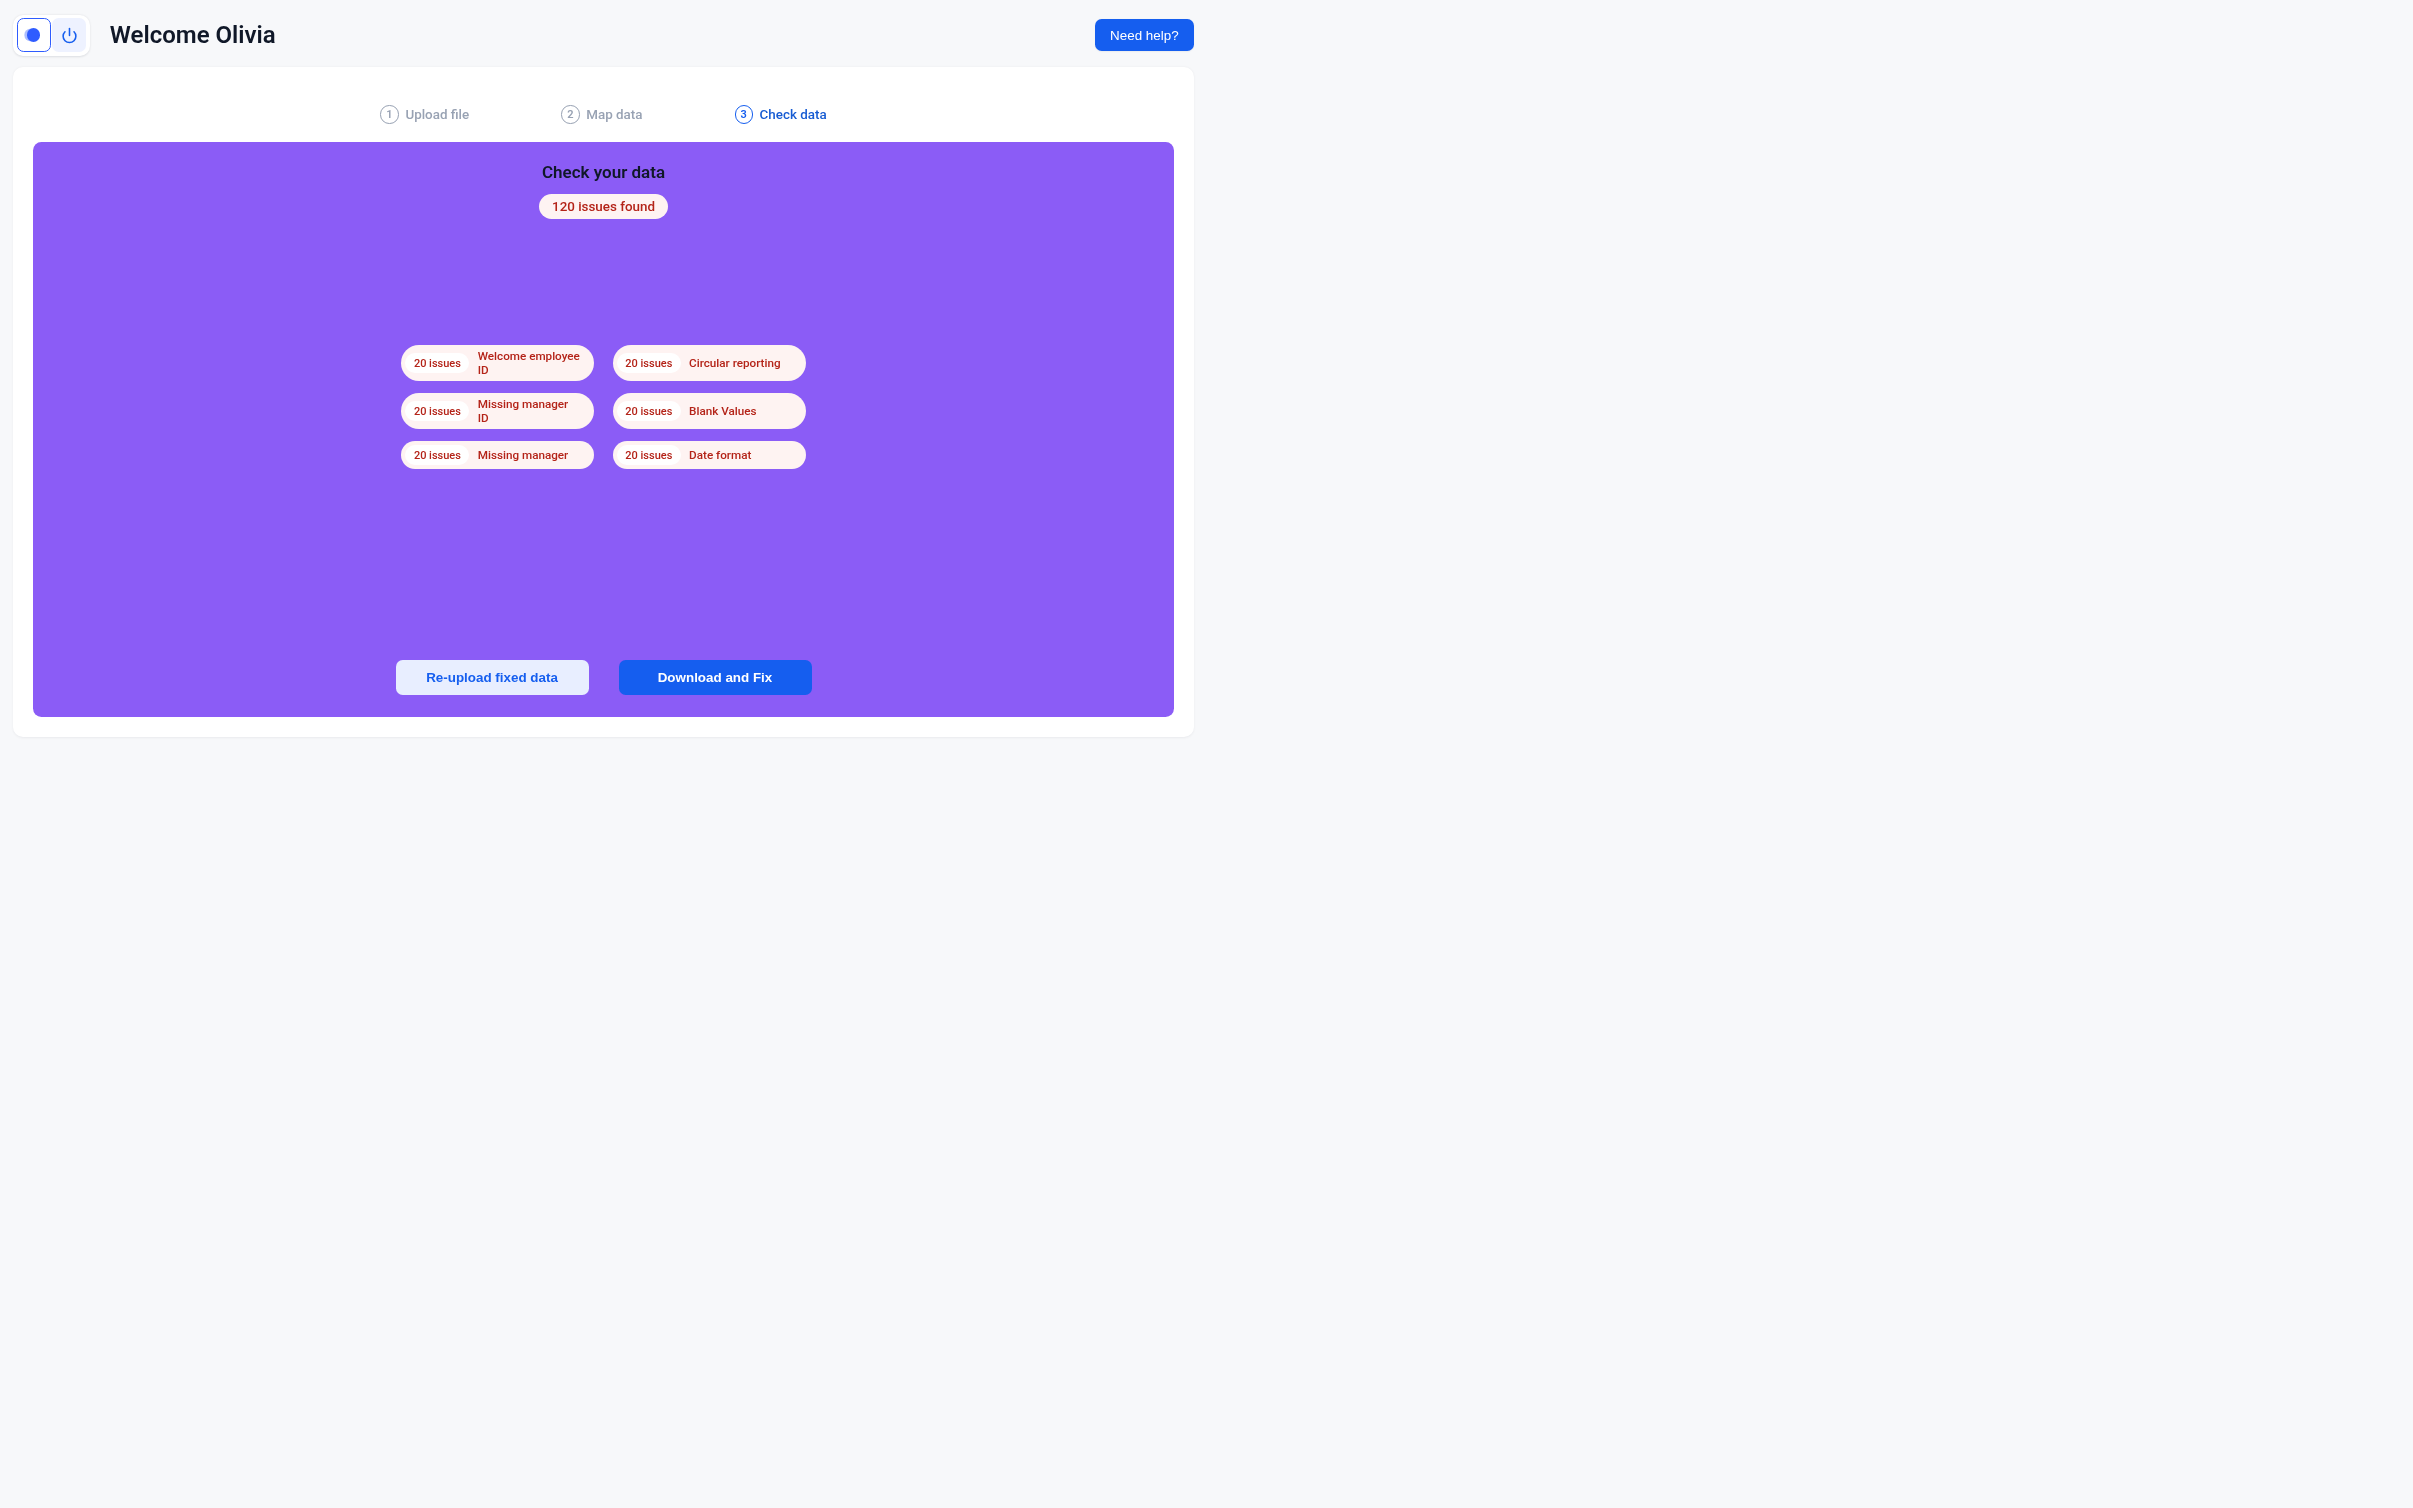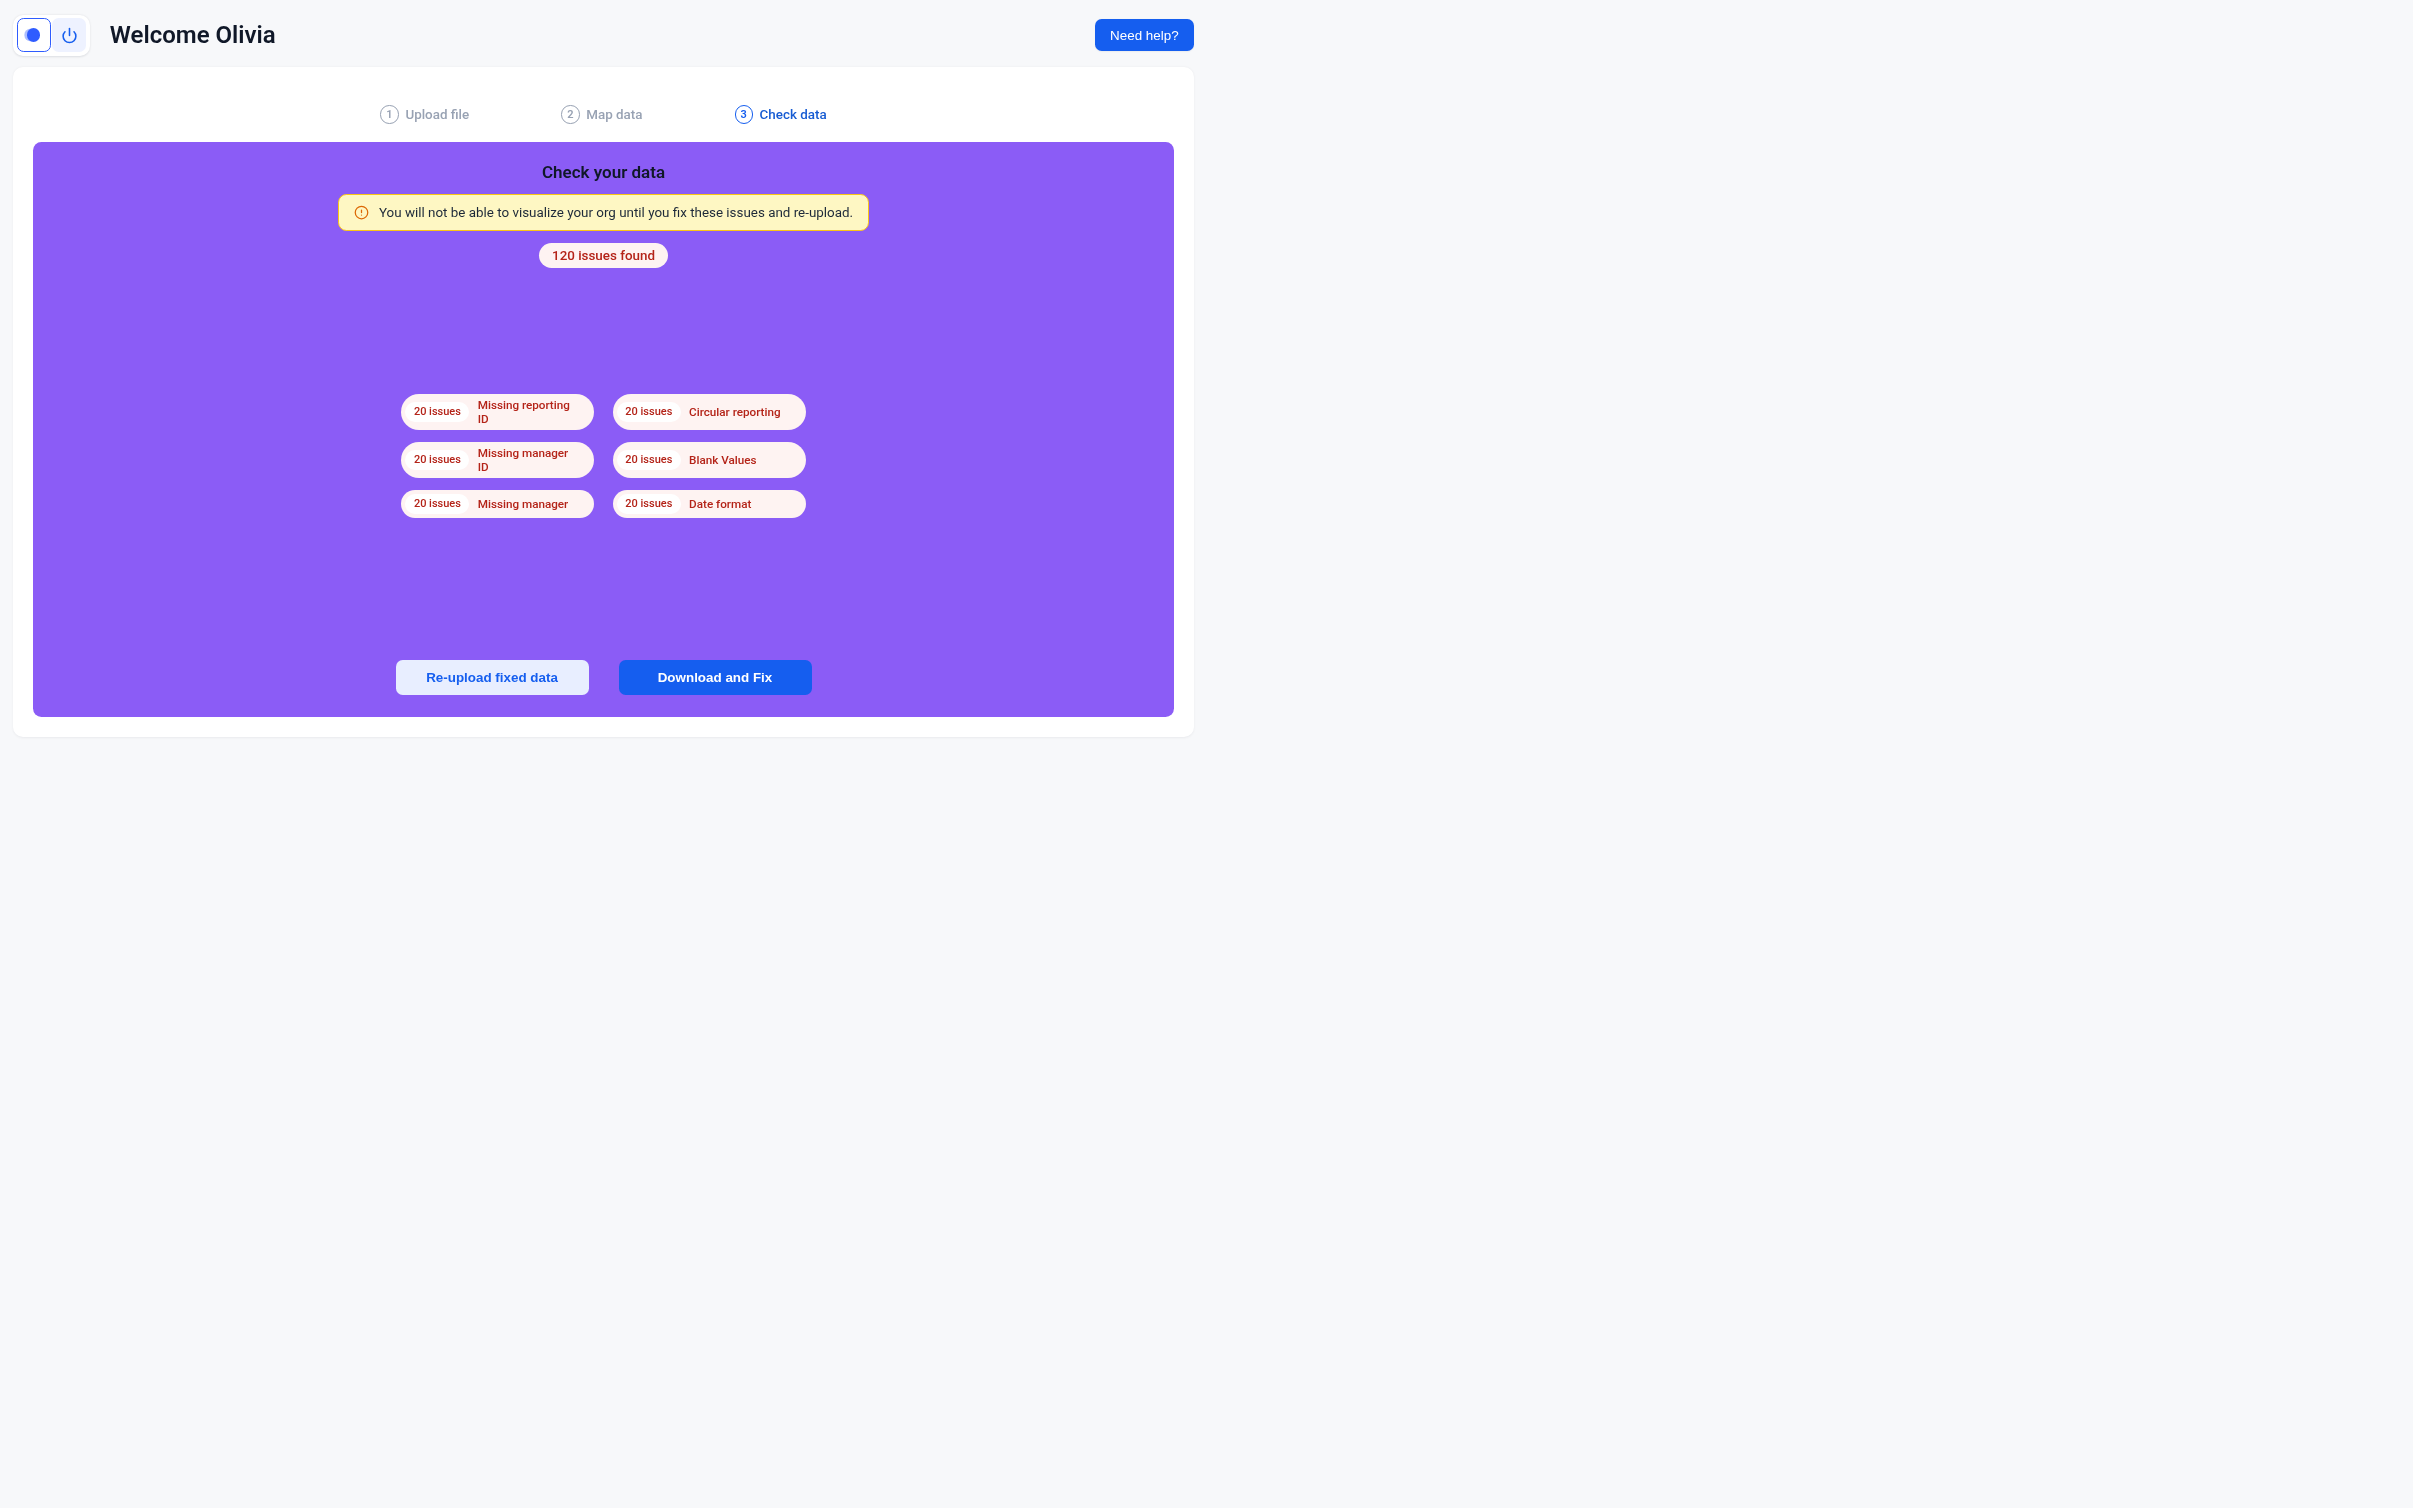--- a/index.html
+++ b/index.html
@@ -265,37 +265,29 @@
     </div>
     <div class="step active">
       <span class="step-circle">3</span>
       <span>Check data</span>
     </div>
   </div>
 
   <div class="panel">
     <div class="panel-title">Check your data</div>
 
-    <div class="alert">
-      <svg class="alert-icon" width="15" height="15" viewBox="0 0 24 24" fill="none" stroke="#DC6803" stroke-width="2" stroke-linecap="round" stroke-linejoin="round">
-        <circle cx="12" cy="12" r="10"></circle>
-        <line x1="12" y1="8" x2="12" y2="12"></line>
-        <line x1="12" y1="16" x2="12.01" y2="16"></line>
-      </svg>
-      <span>You will not be able to visualize your org until you fix these issues and re-upload.</span>
-    </div>
 
     <div class="issues-total">120 issues found</div>
 
     <div class="chart-spacer"></div>
 
     <div class="issues-grid">
       <div class="issue-pill">
         <span class="issue-count">20 issues</span>
-        <span class="issue-label">Missing reporting ID</span>
+        <span class="issue-label">Welcome employee ID</span>
       </div>
       <div class="issue-pill">
         <span class="issue-count">20 issues</span>
         <span class="issue-label">Circular reporting</span>
       </div>
       <div class="issue-pill">
         <span class="issue-count">20 issues</span>
         <span class="issue-label">Missing manager ID</span>
       </div>
       <div class="issue-pill">

